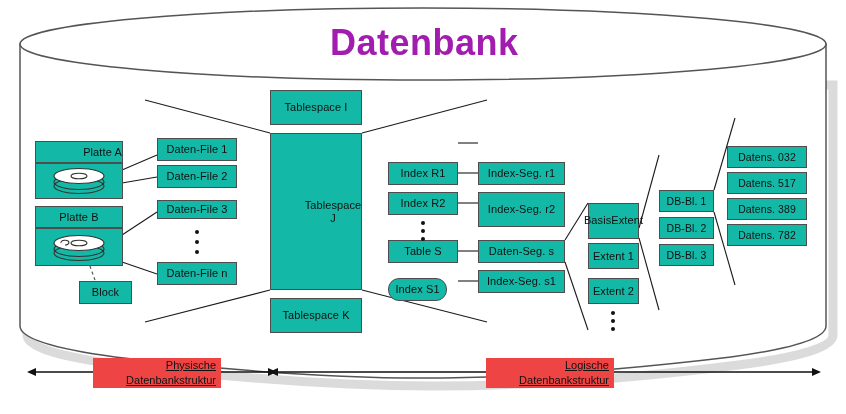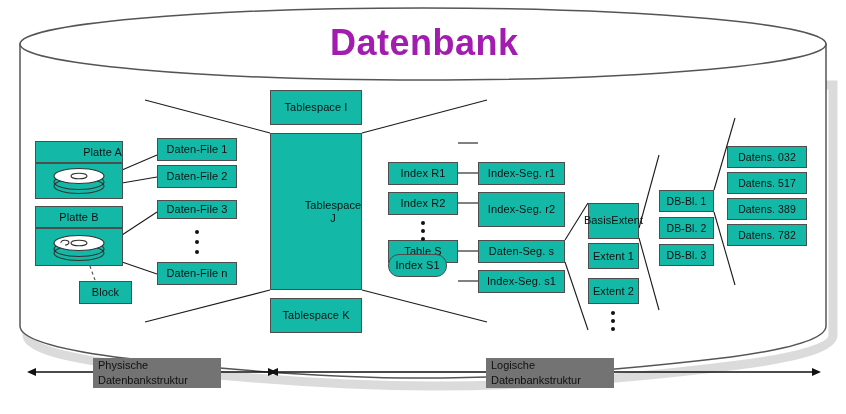--- a/index.html
+++ b/index.html
@@ -11,23 +11,23 @@
       border:1.4px solid #4d4d4d;display:flex;align-items:center;
       justify-content:center;text-align:center;color:#111111;
       font-size:11px;line-height:1.15;letter-spacing:.1px;z-index:5;}
   .bx.sm{font-size:10.5px;}
   .title{position:absolute;z-index:6;color:#a21caf;font-size:36px;
          font-weight:700;letter-spacing:.5px;white-space:nowrap;}
   .dots{position:absolute;z-index:6;display:flex;flex-direction:column;
         align-items:center;justify-content:space-between;}
   .dots i{display:block;width:4px;height:4px;border-radius:50%;
           background:#111111;}
-  .axlabel{position:absolute;z-index:7;text-align:left;color:#111111;
+  .axlabel{position:absolute;z-index:7;text-align:right;color:#111111;
            font-size:11px;line-height:1.35;white-space:nowrap;
-           background:#737373;padding:0 5px;}
+           background:#ef4444;padding:0 5px;text-decoration:underline;}
 </style>
 </head>
 <body>
 
 <div id="stage">
 
   <svg class="layer" viewBox="0 0 846 414">
     <defs>
       <marker id="arrL" markerWidth="10" markerHeight="8" refX="9" refY="4" orient="auto" markerUnits="userSpaceOnUse">
         <path d="M9,0 L0,4 L9,8 z" fill="#111111"></path>
@@ -142,21 +142,21 @@
   <div class="bx" style="left:270px;top:298px;width:92px;height:35px;">Tablespace K</div>
 
   <div class="bx" style="left:388px;top:162px;width:70px;height:23px;">Index R1</div>
   <div class="bx" style="left:388px;top:192px;width:70px;height:23px;">Index R2</div>
   <div class="dots" style="left:421px;top:221px;width:4px;height:20px;">
     <i></i>
       <i></i>
       <i></i>
   </div>
   <div class="bx" style="left:388px;top:240px;width:70px;height:23px;">Table S</div>
-  <div class="bx" style="left:388px;top:254px;width:59px;height:23px;border-radius:11px;">Index S1</div>
+  <div class="bx" style="left:388px;top:278px;width:59px;height:23px;border-radius:11px;">Index S1</div>
 
   <div class="bx" style="left:478px;top:162px;width:87px;height:23px;">Index-Seg. r1</div>
   <div class="bx" style="left:478px;top:192px;width:87px;height:35px;">Index-Seg. r2</div>
   <div class="bx" style="left:478px;top:240px;width:87px;height:23px;">Daten-Seg. s</div>
   <div class="bx" style="left:478px;top:270px;width:87px;height:23px;">Index-Seg. s1</div>
 
   <div class="bx" style="left:588px;top:203px;width:51px;height:36px;
        flex-direction:row;line-height:1.05;">
     <span>Basis</span>
     <span>Extent</span>

